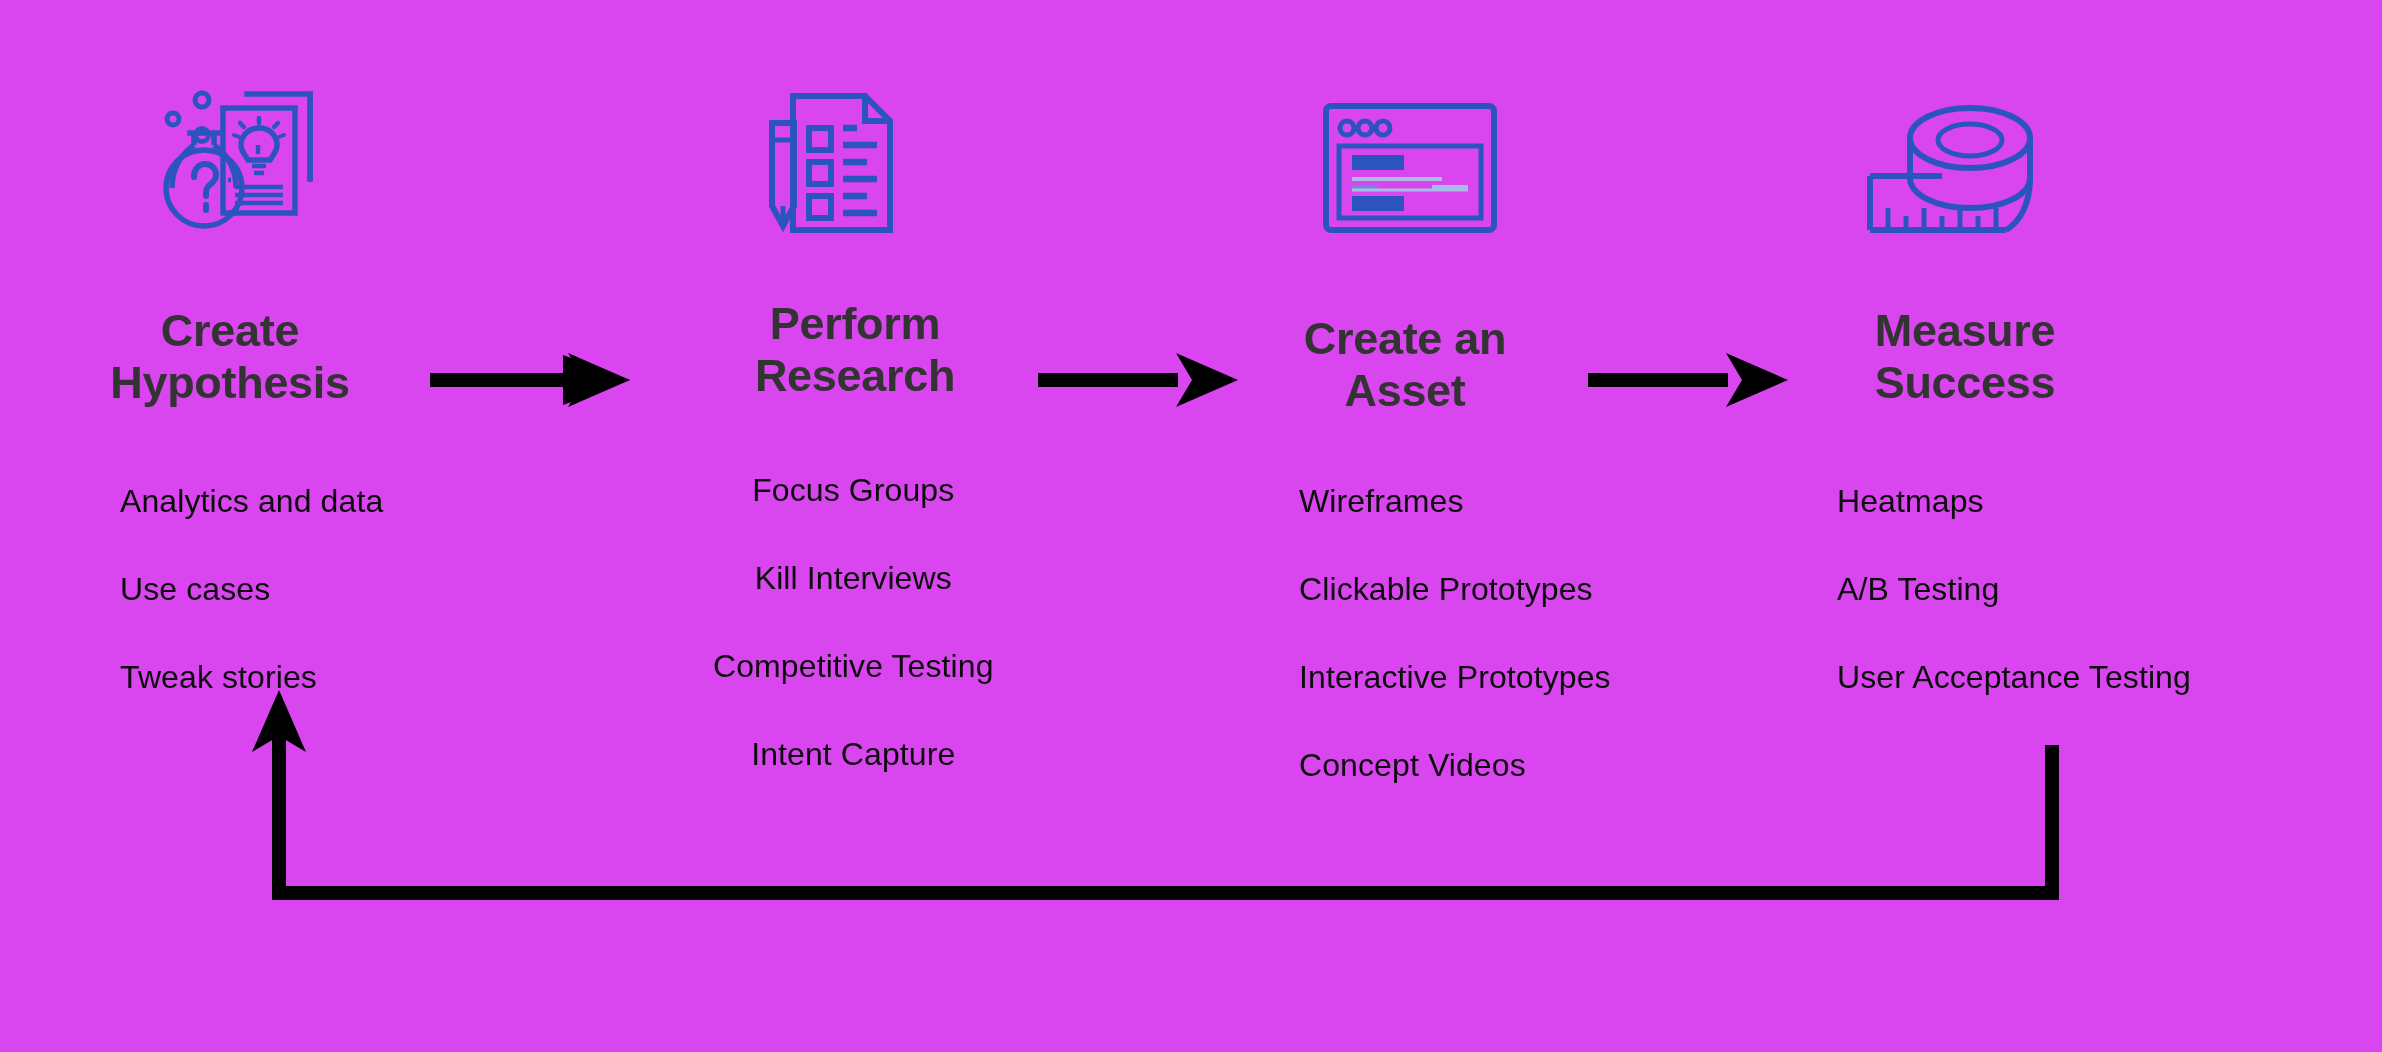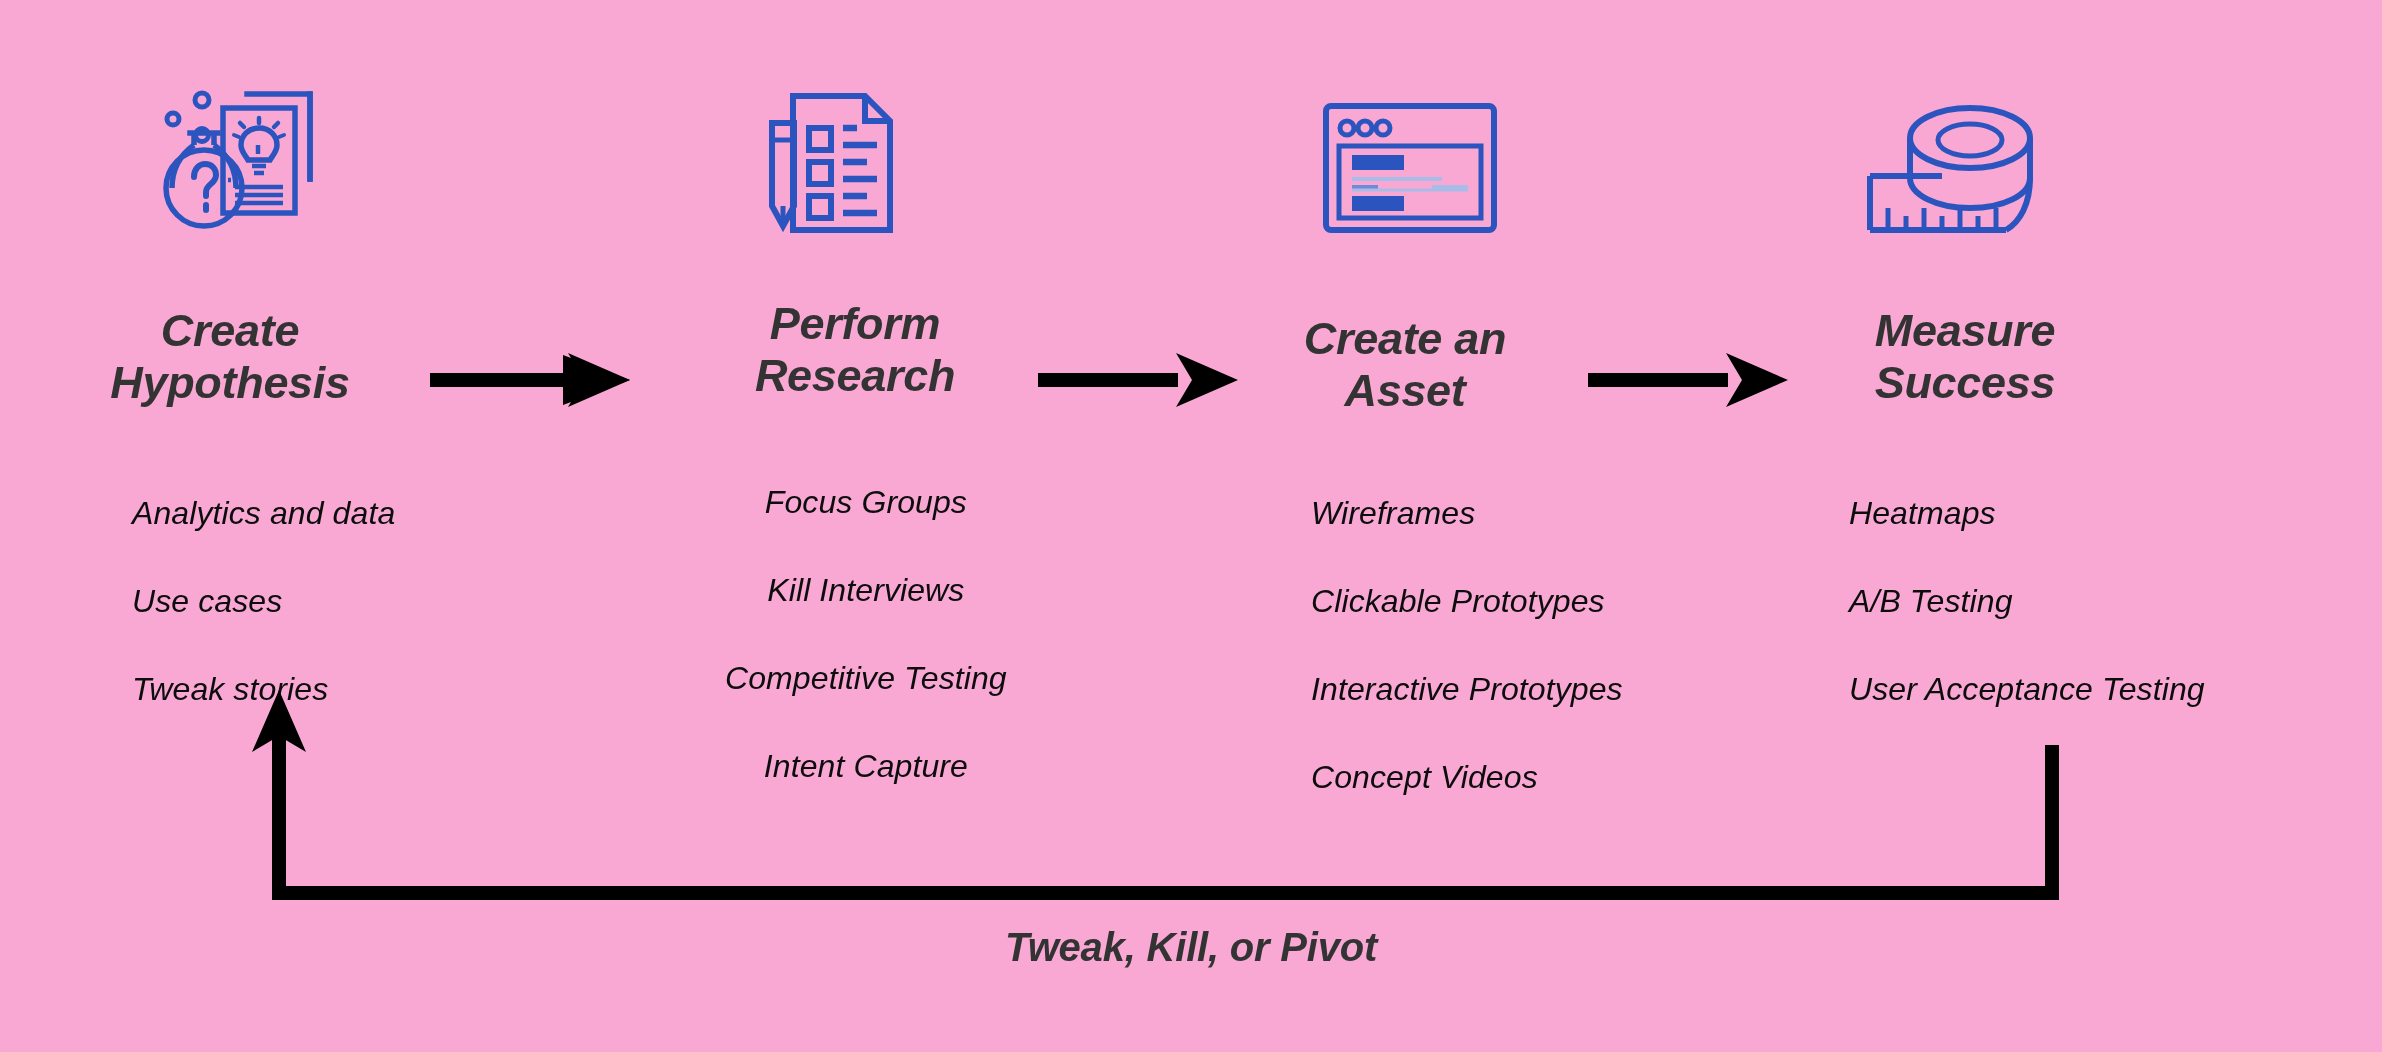--- a/index.html
+++ b/index.html
@@ -9,23 +9,22 @@
     background: #ffffff;
   }
   body {
     font-family: "Liberation Sans", sans-serif;
     -webkit-font-smoothing: antialiased;
   }
   #canvas {
     position: relative;
     width: 2382px;
     height: 1052px;
-    background: #f9a8d4;
+    background: #d946ef;
     overflow: hidden;
-    font-style: italic;
   }
 
   
   .stage {
     position: absolute;
     top: 0;
     height: 100%;
   }
   .stage-icon {
     position: absolute;
@@ -40,21 +39,21 @@
     font-weight: bold;
     line-height: 1.16;
     color: #333333;
     letter-spacing: -0.3px;
     white-space: pre-line;
     text-align: center;
   }
   .stage-list {
     position: absolute;
     list-style: none;
-    margin: 14px;
+    margin: 2px;
     padding: 0;
   }
   .stage-list li {
     font-size: 32px;
     line-height: 1;
     color: #0d0d0d;
     white-space: nowrap;
     margin-bottom: 56px;
     letter-spacing: 0.1px;
   }
@@ -288,15 +287,14 @@
     <svg width="1830" height="225" viewBox="0 0 1830 225">
 
       <path d="M1805 55 h14 v155 h-14 z" fill="#000000"></path>
       <path d="M1819 196 v14 h-1780 v-14 z" fill="#000000"></path>
       <path d="M32 210 v-180 h14 v180 z" fill="#000000"></path>
 
       <path d="M39 0 l27 62 l-27 -16 l-27 16 z" fill="#000000"></path>
     </svg>
   </div>
 
-  <div id="feedback-caption">Tweak, Kill, or Pivot</div>
 
 </div>
 
 </body></html>

